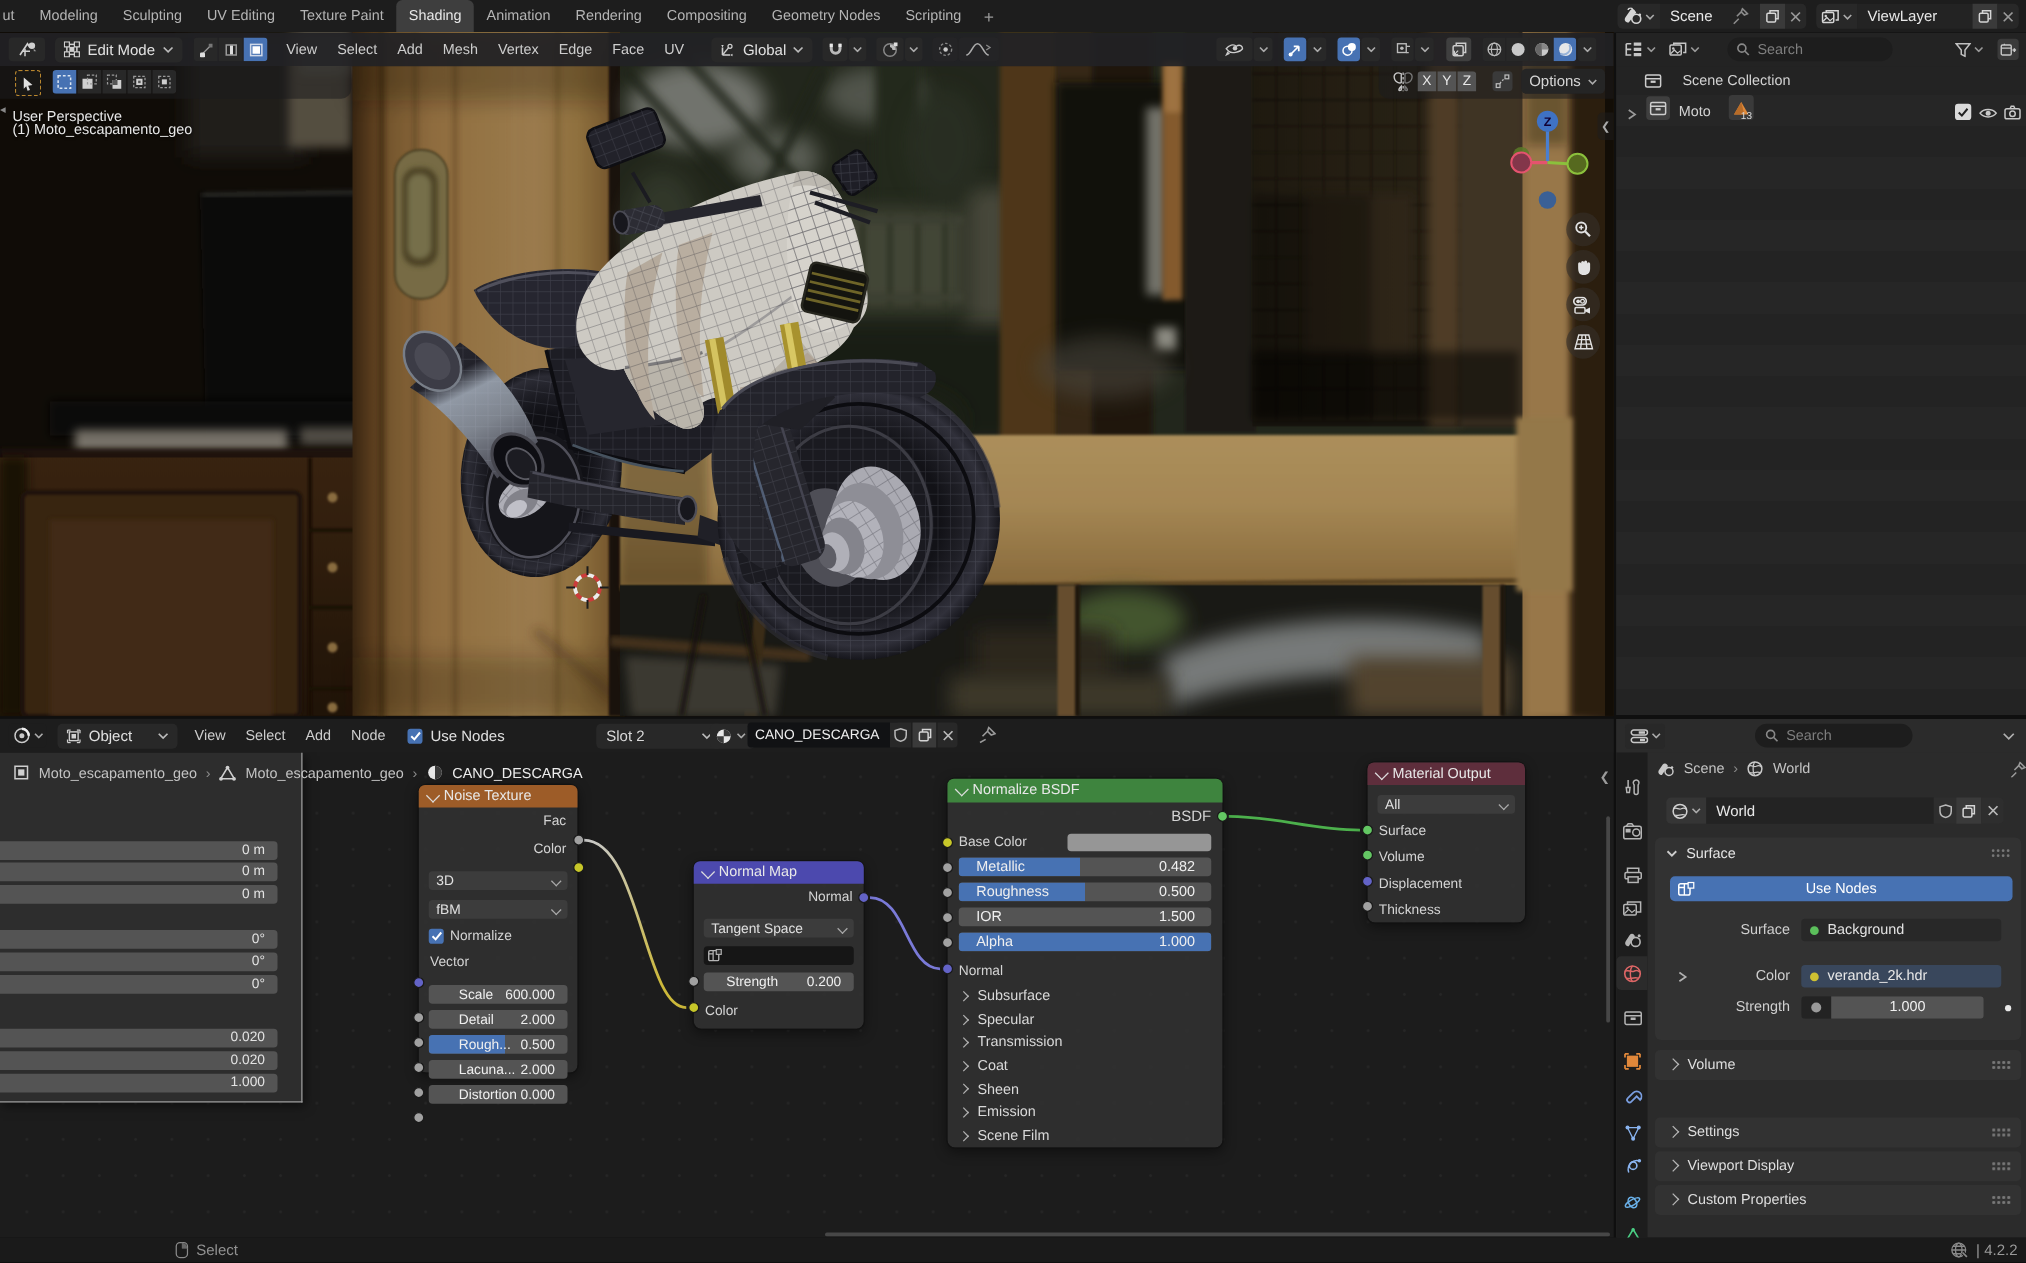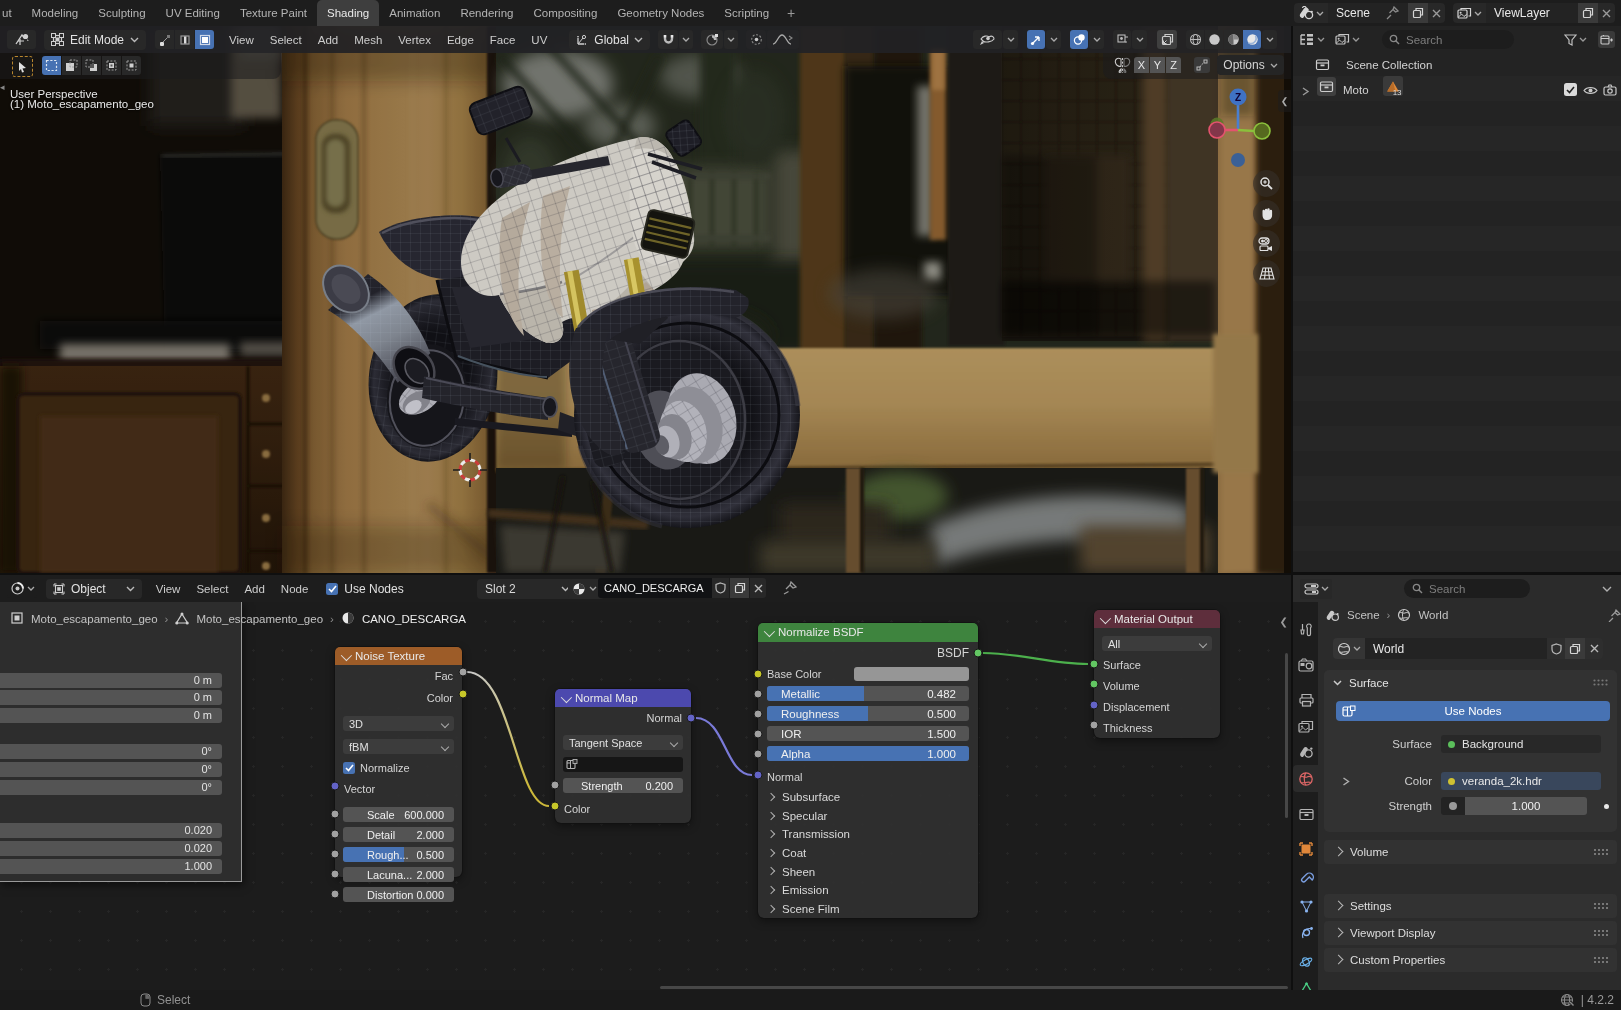--- a/index.html
+++ b/index.html
@@ -904,21 +904,21 @@
         <linearGradient id="wire1" x1="0" y1="0" x2="0.3" y2="1">
           <stop offset="0" stop-color="#c9c9c9"></stop>
             <stop offset="1" stop-color="#ccb83a"></stop>
         </linearGradient>
       </defs>
       <path d="M467 97 C 512 97, 515 231, 549 231" stroke="url(#wire1)" stroke-width="2.2" fill="none"></path>
       <path d="M696 143 C 725 143, 725 200, 752 200" stroke="#7a7ad8" stroke-width="2.2" fill="none"></path>
       <path d="M983 78 C 1020 78, 1050 89, 1088 89" stroke="#4cb04c" stroke-width="2.2" fill="none"></path>
     </svg>
 
-    <div class="node" style="left:335px;top:72px;width:127px;height:230px">
+    <div class="node" style="left:335px;top:53px;width:127px;height:230px">
       <div class="nhead" style="background:#9d5c28">Noise Texture</div>
       <div class="nrow" style="justify-content:flex-end">Fac</div>
       <div class="nrow" style="justify-content:flex-end">Color</div>
       <div class="ncombo" style="margin-top:7px">3D</div>
       <div class="ncombo" style="margin-top:8px">fBM</div>
       <div style="display:flex;align-items:center;gap:5px;margin:8px 8px 0">
         <div class="ncheck">
             <svg width="9" height="8" viewBox="0 0 9 8">
               <path d="M1 4 L3.5 6.5 L8 1" stroke="#fff" stroke-width="1.6" fill="none"></path>
             </svg>

